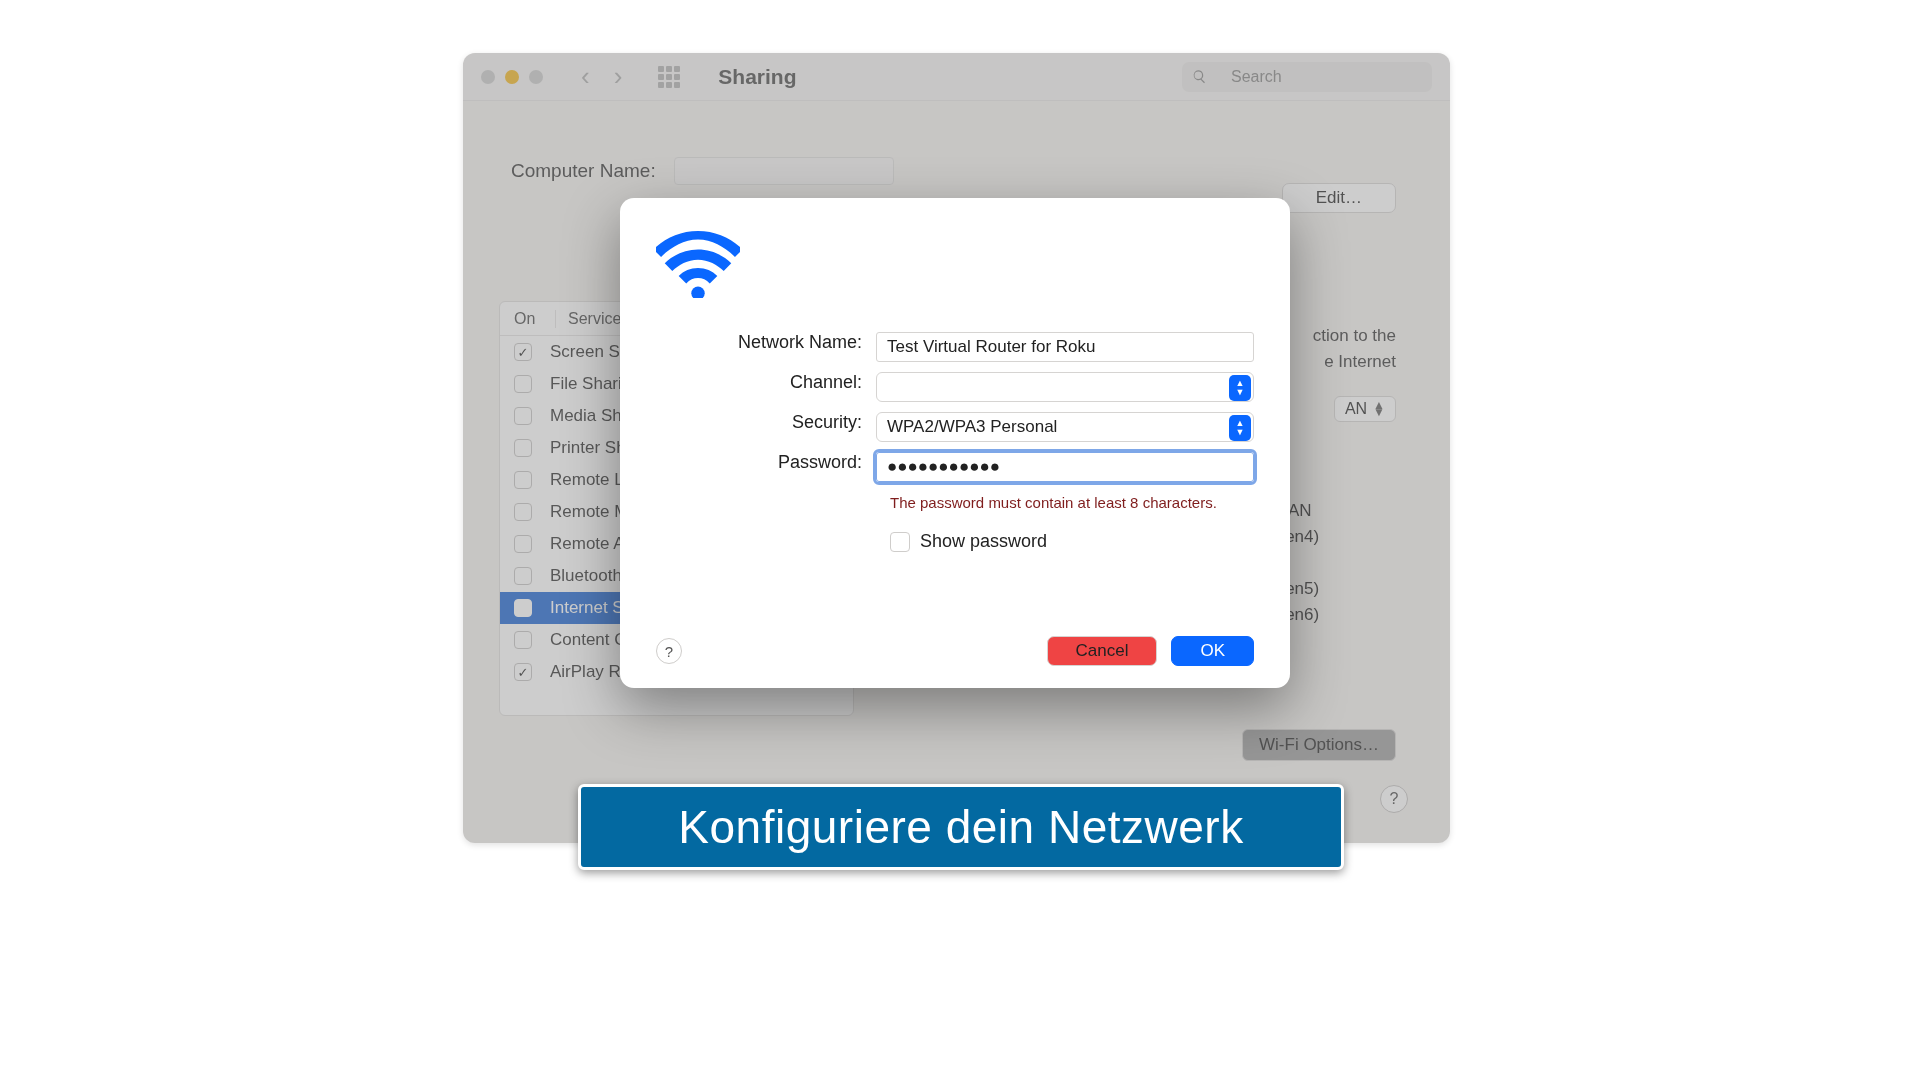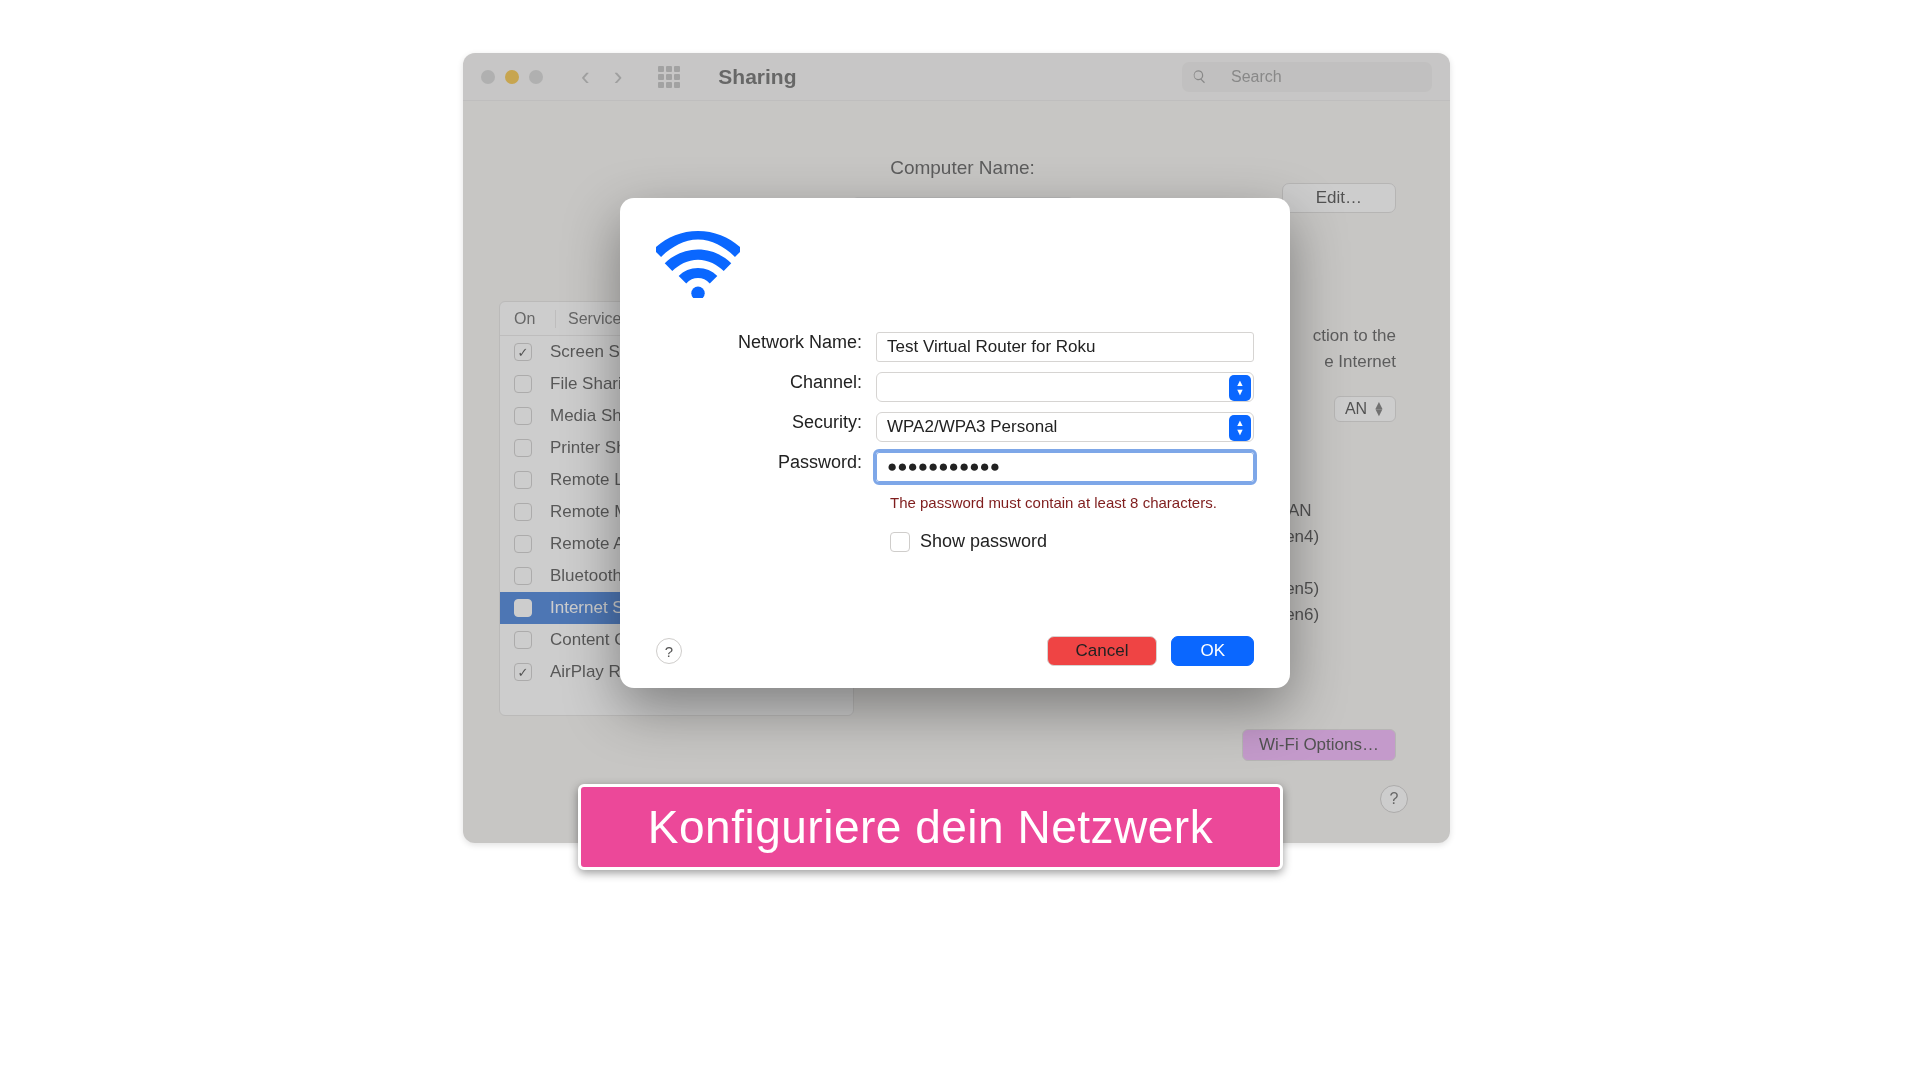--- a/index.html
+++ b/index.html
@@ -56,21 +56,21 @@
     width: 250px; height: 30px;
     background: #eceae9;
     border-radius: 7px;
     display: flex; align-items: center; gap: 24px;
     padding: 0 10px; color: #8d8d8d; font-size: 16px;
   }
   .searchbox svg { width: 15px; height: 15px; fill: #8d8d8d; }
 
   
   .content { position: relative; padding: 30px 36px; height: calc(100% - 48px); }
-  .cn-row { display: flex; align-items: center; gap: 18px; margin-left: 12px; margin-top: 26px; flex-direction: column;}
+  .cn-row { display: flex; align-items: center; gap: 18px; margin-left: 12px; margin-top: 26px;}
   .cn-row .lbl { color: #444; font-size: 19px; }
   .cn-row .field { width: 220px; height: 28px; background: #f7f6f5; border: 1px solid #e2e1e0; border-radius: 4px; }
   .edit-btn {
     position: absolute; right: 54px; top: 82px;
     height: 30px; padding: 0 33px; border-radius: 7px;
     background: #fff; border: 1px solid #d9d7d6; color: #333; font-size: 17px;
     display:flex;align-items:center;
   }
 
   
@@ -95,21 +95,21 @@
 
   
   .right-hints { position:absolute; right:54px; top:225px; width:150px; color:#444; font-size:17px; text-align:right;}
   .right-hints div { margin-bottom: 6px; }
   .pill { display:inline-flex; align-items:center; gap:6px; background:#fff; border:1px solid #d9d7d6; border-radius:6px; padding:3px 10px; font-size:16px; color:#333; margin-top:18px;}
   .pill .chev { font-size:12px; color:#666; display:flex; flex-direction:column; line-height:7px;}
   .right-list { position:absolute; right:54px; top:400px; width:160px; color:#333; font-size:17px; text-align:left;}
   .right-list div { margin-bottom: 6px; }
   .wifi-opt {
     position:absolute; right:54px; bottom:82px;
-    background:#f0abfc;border:1px solid #d9d7d6;border-radius:6px;
+    background:#a3a3a3;border:1px solid #d9d7d6;border-radius:6px;
     padding:5px 16px;font-size:17px;color:#333;
   }
   .help-bottom {
     position:absolute; right:42px; bottom:30px;
     width:28px;height:28px;border-radius:50%;border:1px solid #c9c7c6;background:#fff;
     display:flex;align-items:center;justify-content:center;color:#555;font-size:16px;
   }
 
   
   .sheet {
@@ -158,22 +158,22 @@
   .sheet-foot .spacer{flex:1;}
   .btn {
     height:30px;padding:0 28px;border-radius:7px;font-size:17px;border:1px solid #d6d4d2;background:#ef4444;color:#222;
     display:inline-flex;align-items:center;justify-content:center;margin-left:14px;
   }
   .btn.primary{background:#0a67ff;border-color:#0a67ff;color:#fff;}
 
   
   .banner {
     position:absolute; left:348px; bottom:170px;
-    width: 705px; height: 86px;
-    background:#ec4899; border:3px solid #fff; border-radius:6px;
+    width: 766px; height: 86px;
+    background:#0369a1; border:3px solid #fff; border-radius:6px;
     box-shadow:0 3px 10px rgba(0,0,0,.4);
     color:#fff; font-size:46px; font-weight:500;
     display:flex;align-items:center;justify-content:center;
     z-index: 20;
     letter-spacing: .5px;
   }
 </style>
 </head>
 <body>
 

